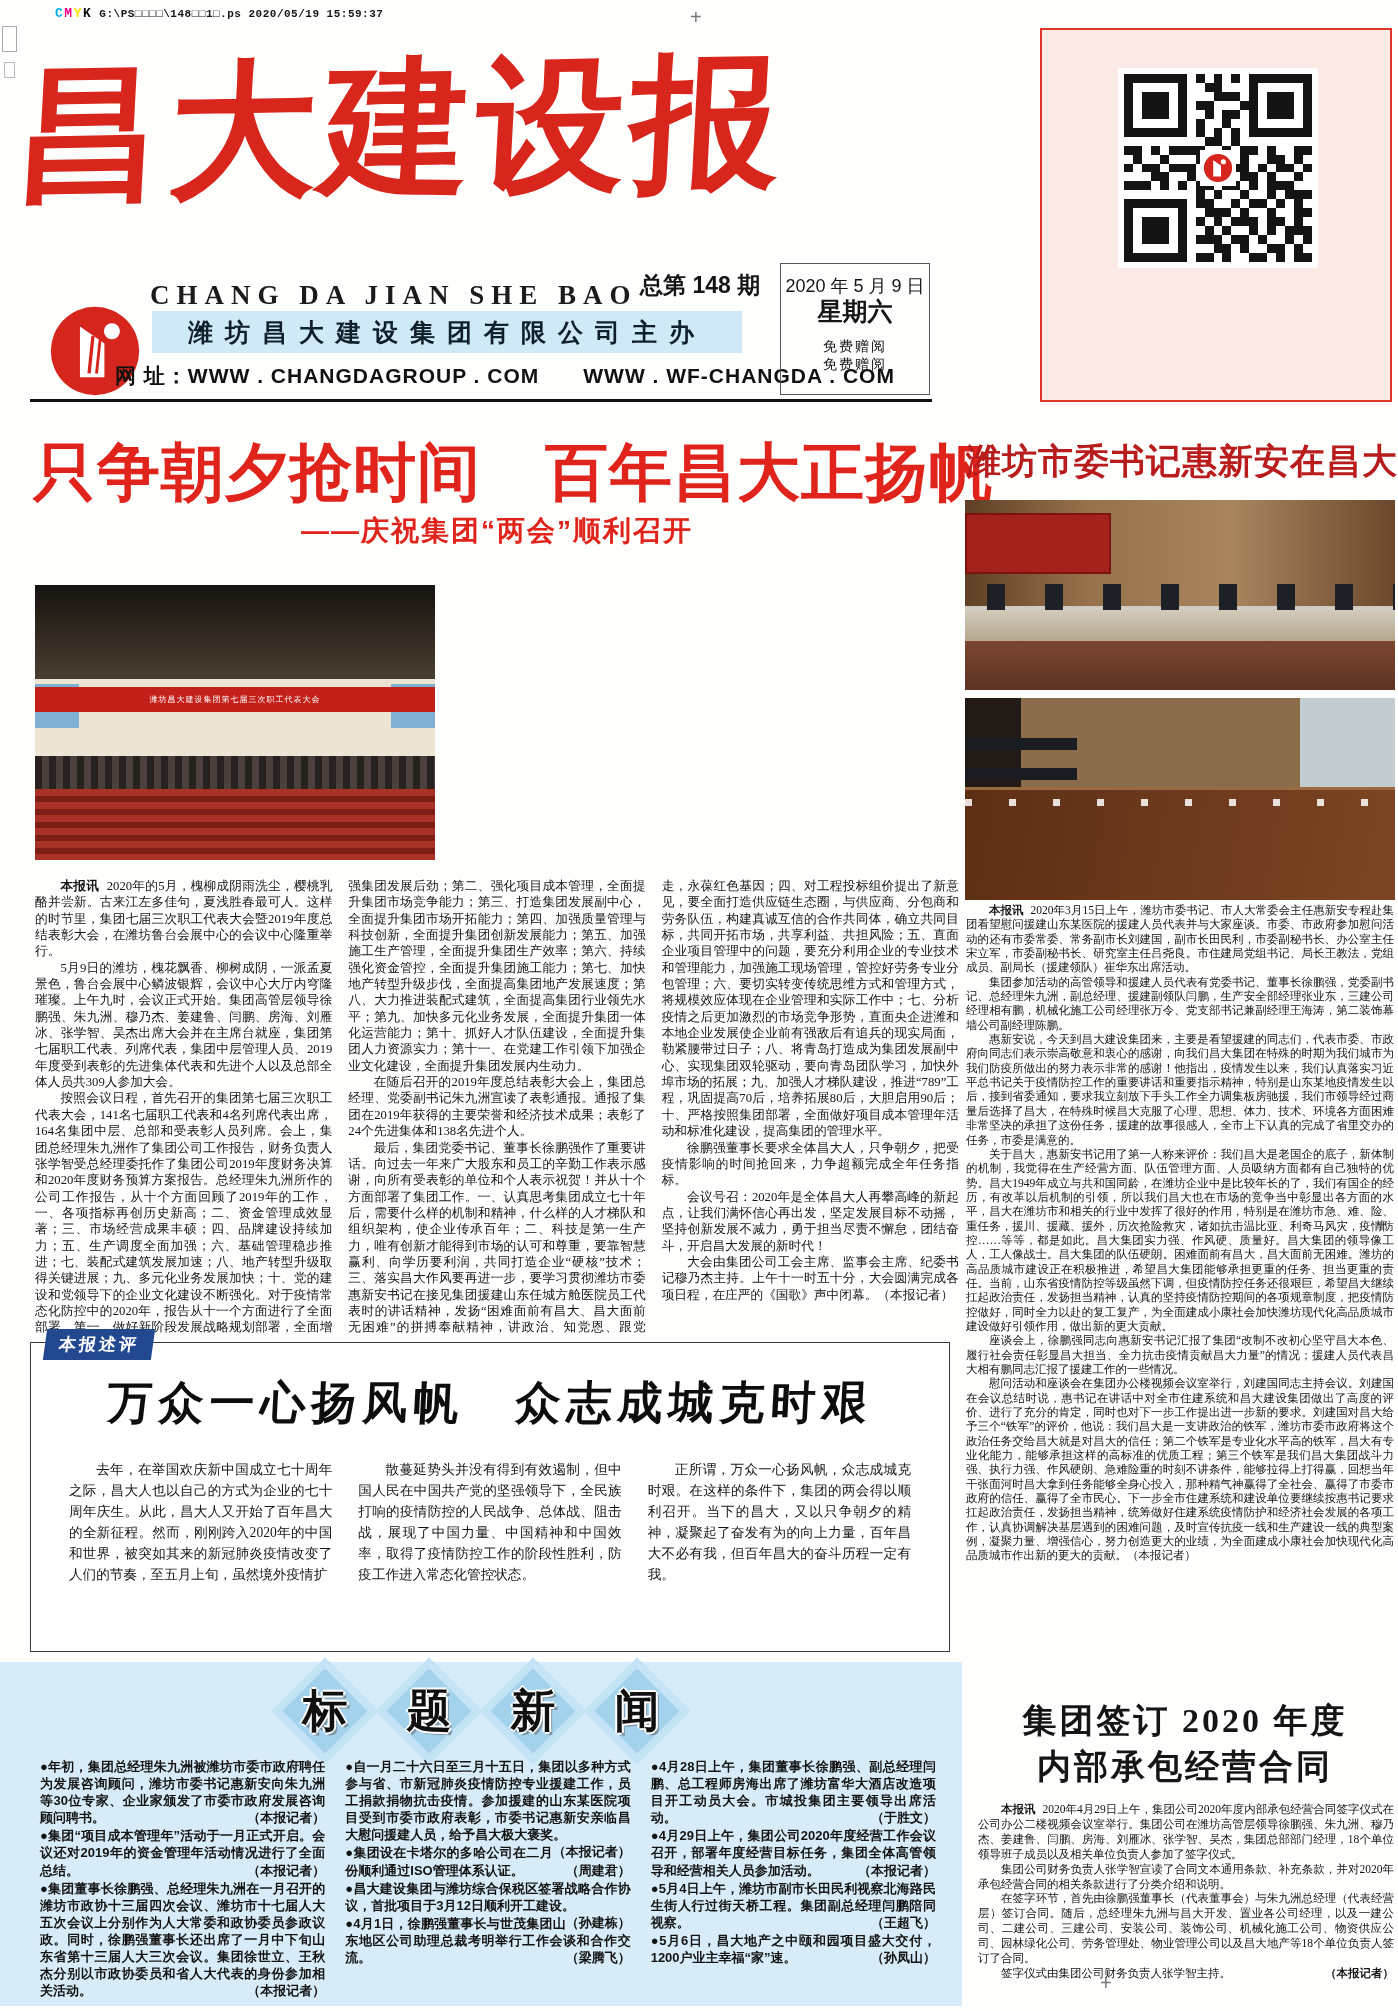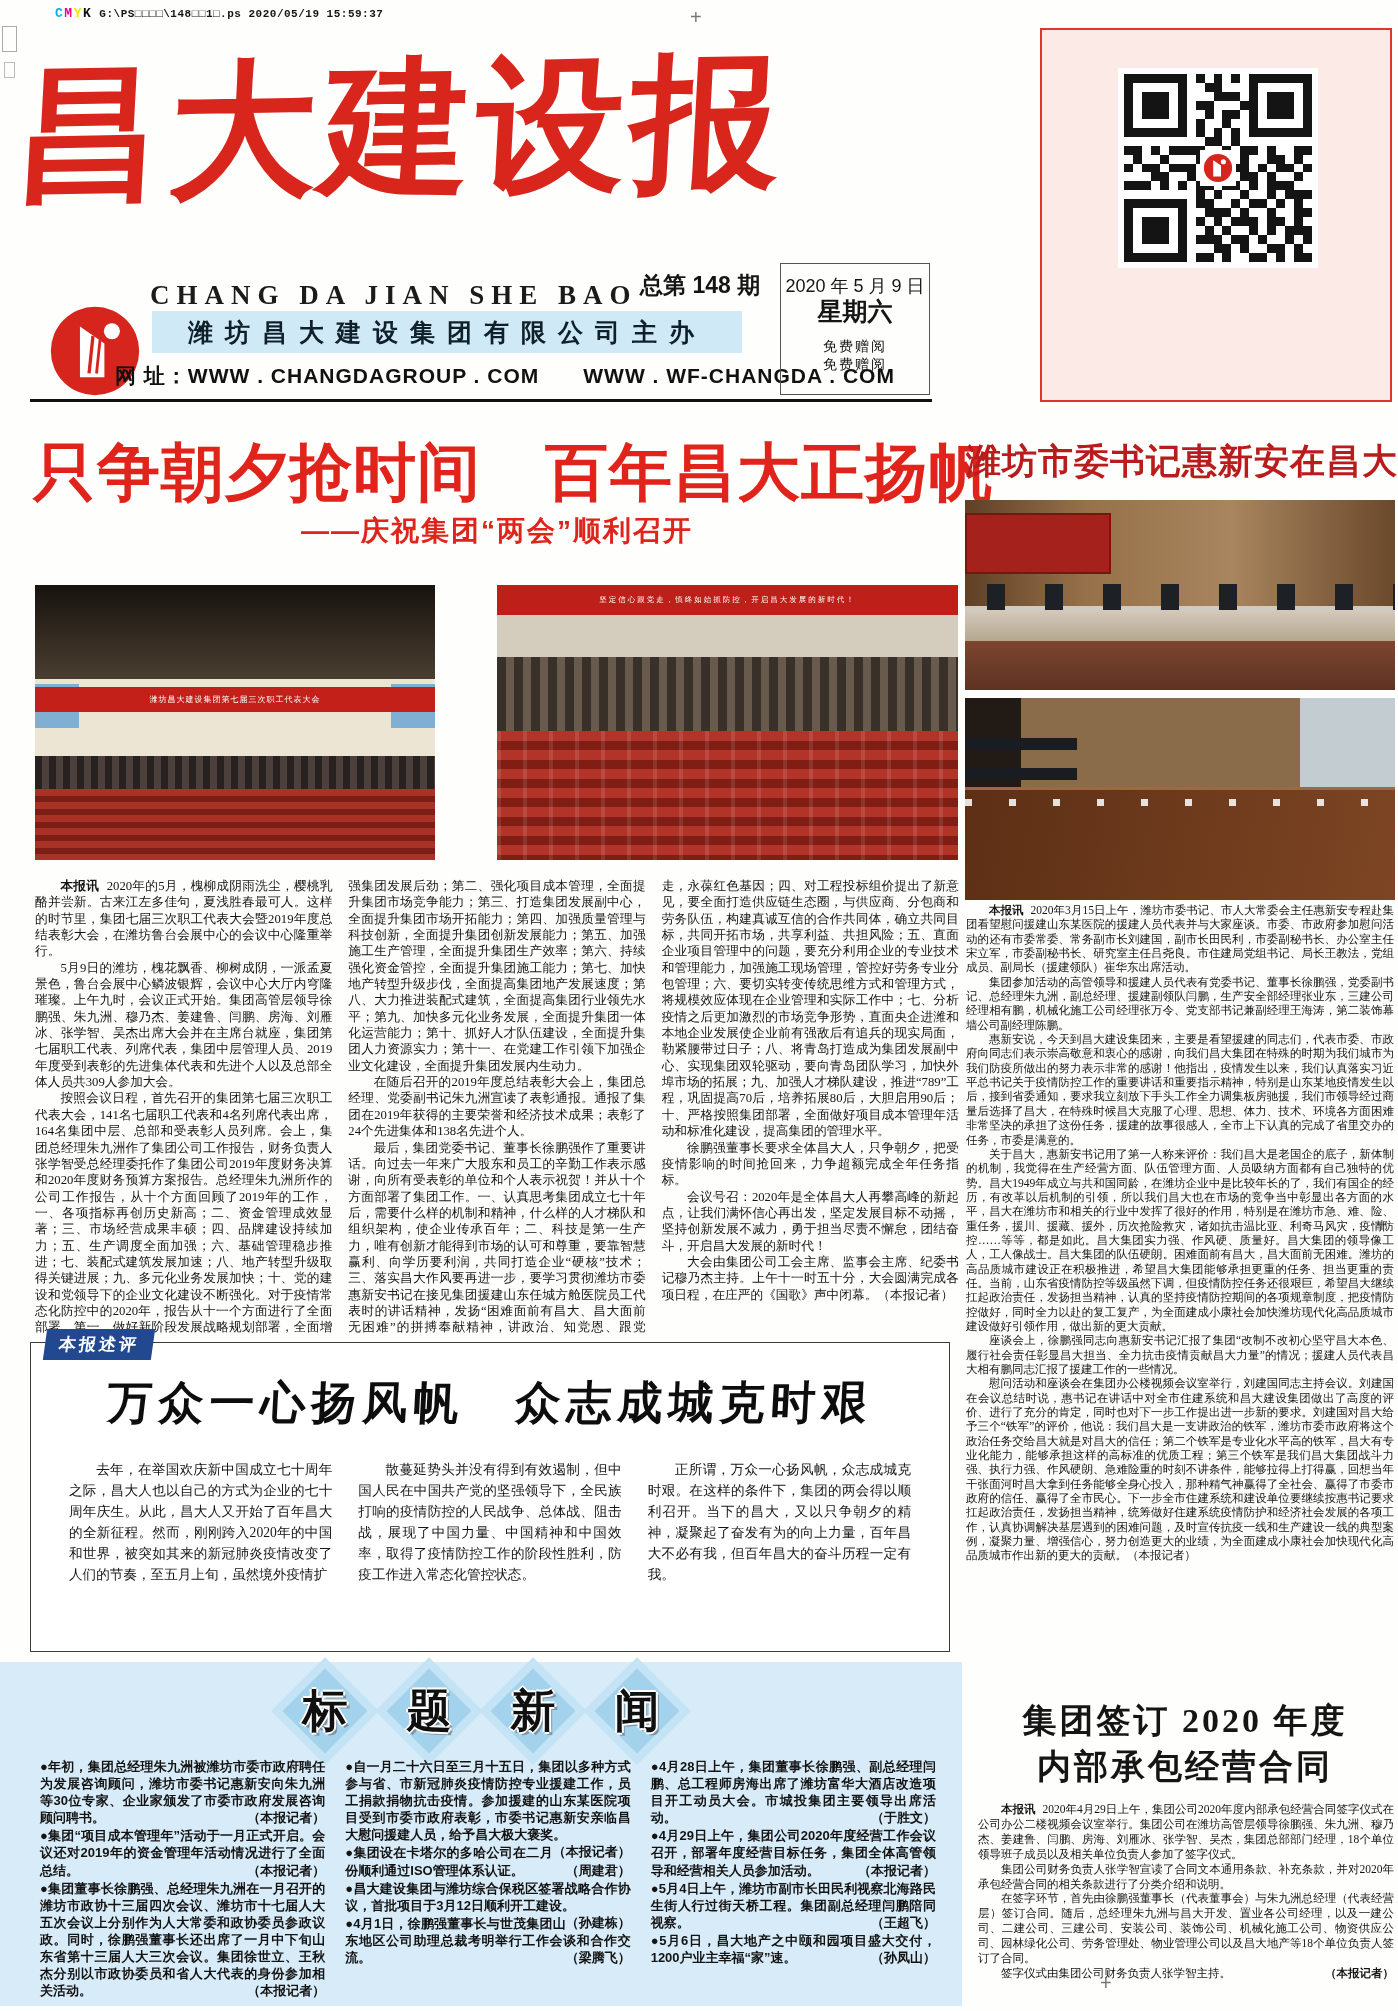--- a/index.html
+++ b/index.html
@@ -624,26 +624,20 @@
   <div class="abs righthead">潍坊市委书记惠新安在昌大</div>
 
   <div class="abs ph" style="left:35px;top:585px;width:400px;height:275px;">
     <div class="p1-ceiling"></div>
     <div class="p1-stage"></div>
     <div class="p1-scrL"></div>
     <div class="p1-scrR"></div>
     <div class="p1-banner">潍坊昌大建设集团第七届三次职工代表大会</div>
     <div class="p1-aud"></div>
     <div class="p1-seats"></div>
-  </div>
-  <div class="abs ph" style="left:497px;top:585px;width:461px;height:275px;">
-    <div class="p2-wall"></div>
-    <div class="p2-banner">坚定信心跟党走，慎终如始抓防控，开启昌大发展的新时代！</div>
-    <div class="p2-crowd"></div>
-    <div class="p2-seats"></div>
   </div>
 
   <div class="abs ph" style="left:965px;top:500px;width:430px;height:190px;">
     <div class="r1-wall"></div>
     <div class="r1-screen"></div>
     <div class="r1-figs"></div>
     <div class="r1-table"></div>
     <div class="r1-floor"></div>
   </div>
   <div class="abs ph" style="left:965px;top:698px;width:430px;height:202px;">

